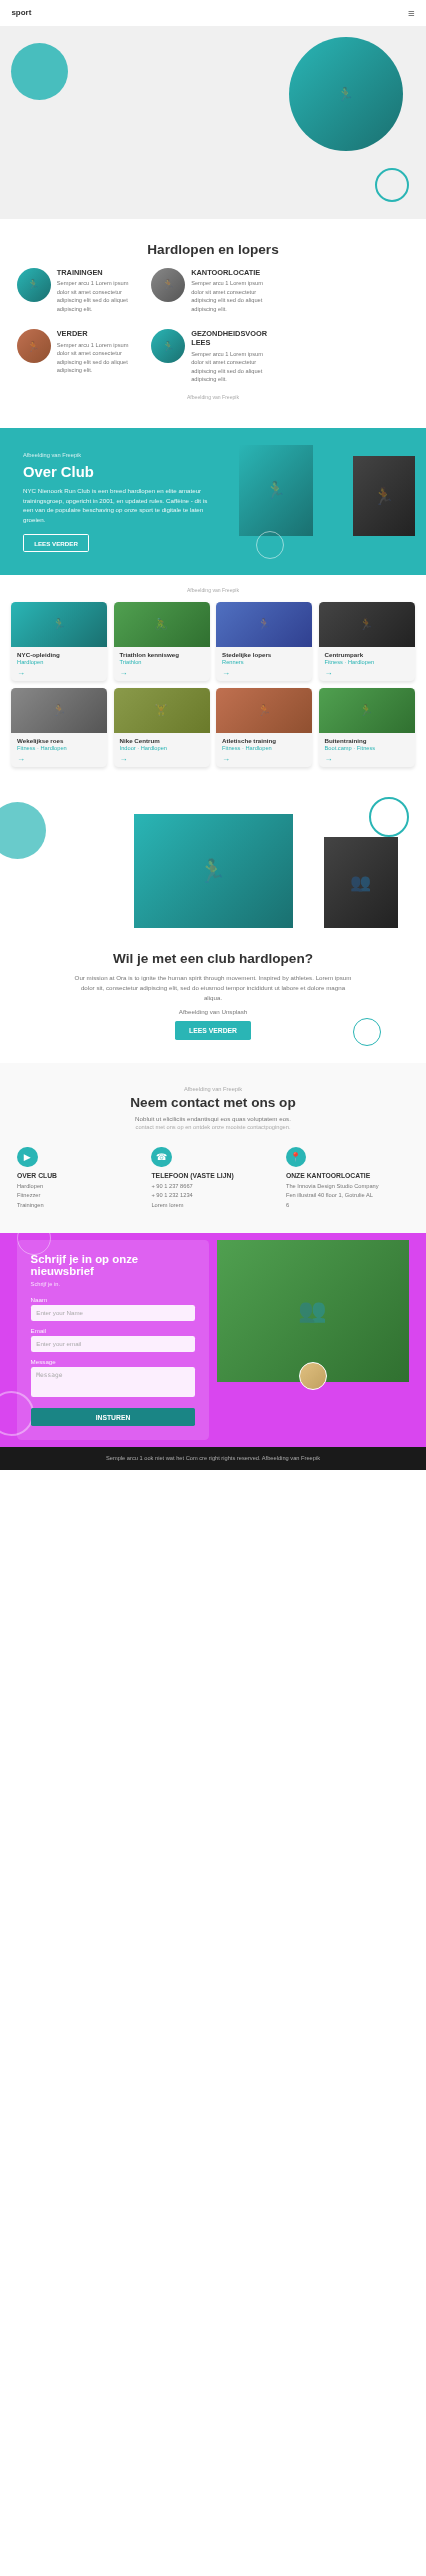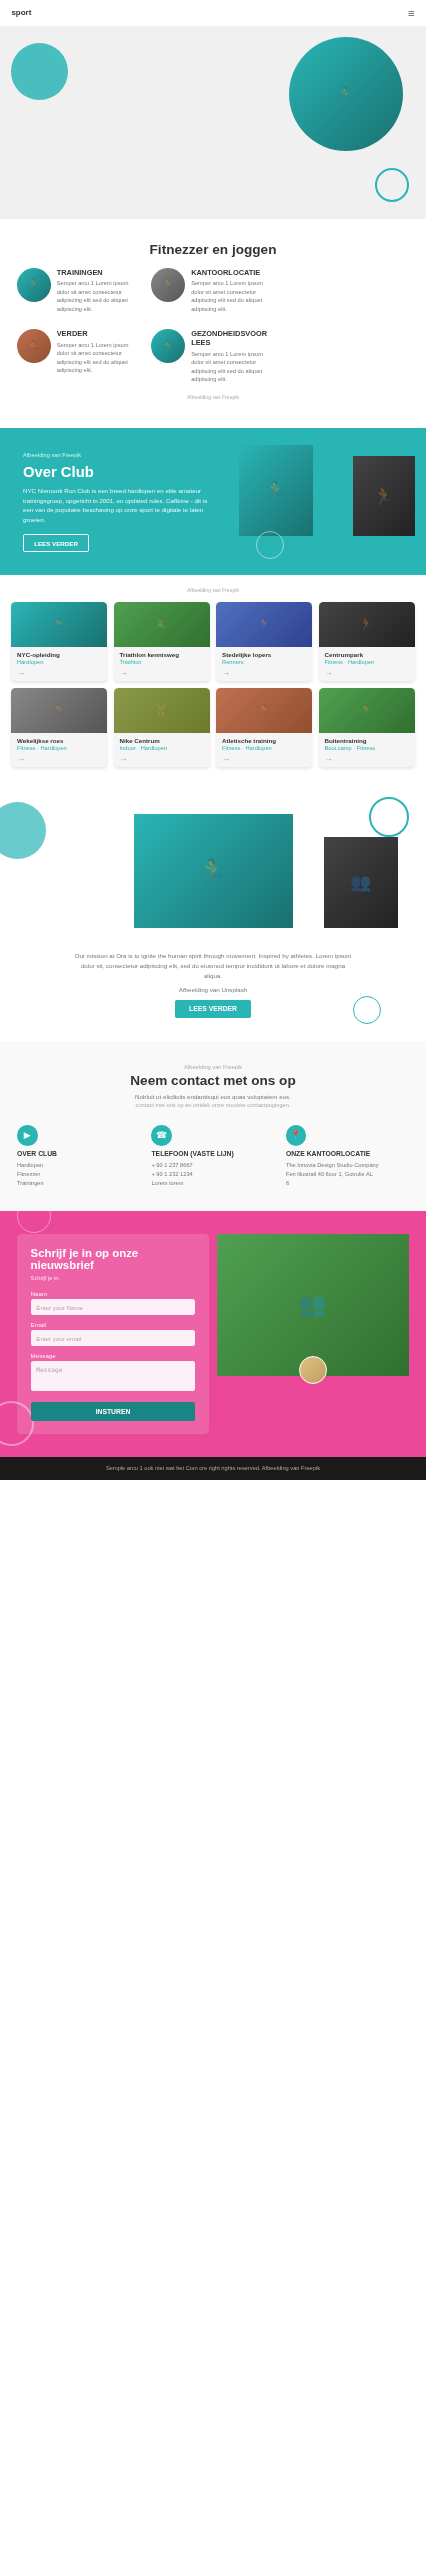--- a/index.html
+++ b/index.html
@@ -180,21 +180,21 @@
     .contact-section .sub2 { font-size: 5.7px; color: #aaa; margin-bottom: 17px; }
     .contact-grid {
       display: grid; grid-template-columns: 1fr 1fr 1fr; gap: 11.4px; text-align: left;
     }
     .contact-item { }
     .contact-item h4 { font-size: 6.8px; font-weight: bold; color: #333; margin-bottom: 3.4px; }
     .contact-item p { font-size: 5.7px; color: #777; line-height: 1.6; }
 
     
     .newsletter-section {
-      background: #ec4899; padding: 23px 17px; position: relative; overflow: hidden;
+      background: #d946ef; padding: 7px 17px; position: relative; overflow: hidden;
       display: flex; gap: 8px; align-items: flex-start;
     }
     .newsletter-left { flex: 1; min-width: 159px; }
     .nl-circle-outline {
       position: absolute; left: -11.4px; bottom: 11.4px;
       width: 45px; height: 45px; border-radius: 50%;
       border: 2.3px solid rgba(255,255,255,0.4); background: transparent;
     }
     .nl-circle-outline2 {
       position: absolute; left: 17px; top: -11.4px;
@@ -277,21 +277,21 @@
 
 <section class="hero">
   <div class="hero-circle-teal"></div>
   <div class="hero-circle-img">
     <div class="runner-img">🏃</div>
   </div>
   <div class="hero-circle-teal-outline"></div>
 </section>
 
 <section class="features">
-  <h2 class="section-title">Fitnezzer en joggen</h2>
+  <h2 class="section-title">Hardlopen en lopers</h2>
   <div class="features-grid">
 
     <div class="feature-item">
       <div class="feat-top">
         <div class="feature-img-circle">
           <div class="runner-img" style="font-size:10.2px;">🏃</div>
         </div>
         <div>
           <h3>TRAININGEN</h3>
           <p>Semper arcu 1 Lorem ipsum dolor sit amet consectetur adipiscing elit sed do aliquet adipiscing elit.</p>
@@ -452,20 +452,21 @@
   <div class="join-circle-outline"></div>
   <div class="join-circle-outline2"></div>
   <div style="display:flex;justify-content:center;gap:11.4px;margin-bottom:11.4px;position:relative;z-index:1;">
     <div class="join-img">
       <div class="runner-img" style="font-size:23px;height:114px;">🏃</div>
     </div>
     <div class="join-img2">
       <div class="runner-img runner-dark" style="font-size:17px;height:91px;">👥</div>
     </div>
   </div>
+  <h2>Wil je met een club hardlopen?</h2>
   <p>Our mission at Ora is to ignite the human spirit through movement. Inspired by athletes. Lorem ipsum dolor sit, consectetur adipiscing elit, sed do eiusmod tempor incididunt ut labore et dolore magna aliqua.</p>
   <p class="join-caption">Afbeelding van Unsplash</p>
   <button class="join-btn">LEES VERDER</button>
 </section>
 
 <section class="contact-section">
   <p class="caption" style="font-size:5.7px;color:#aaa;margin-bottom:3.4px;">Afbeelding van Freepik</p>
   <h2>Neem contact met ons op</h2>
   <p class="sub" style="font-size:6.2px;color:#777;margin-bottom:2.3px;">Nobluit ut eliciliciis endantisqui eos quas voluptatem eos.</p>
   <p class="sub2" style="font-size:5.7px;color:#aaa;margin-bottom:17px;">contact met ons op en ontdek onze mooiste contactpogingen.</p>

